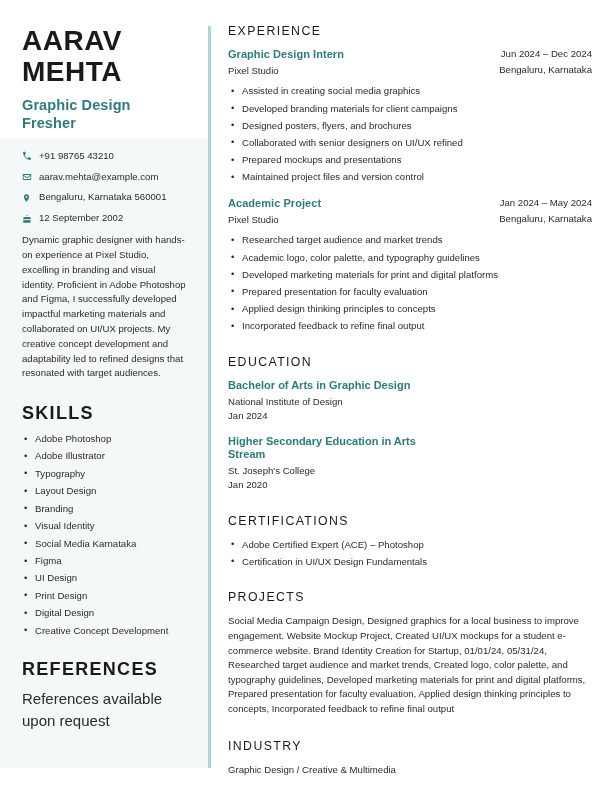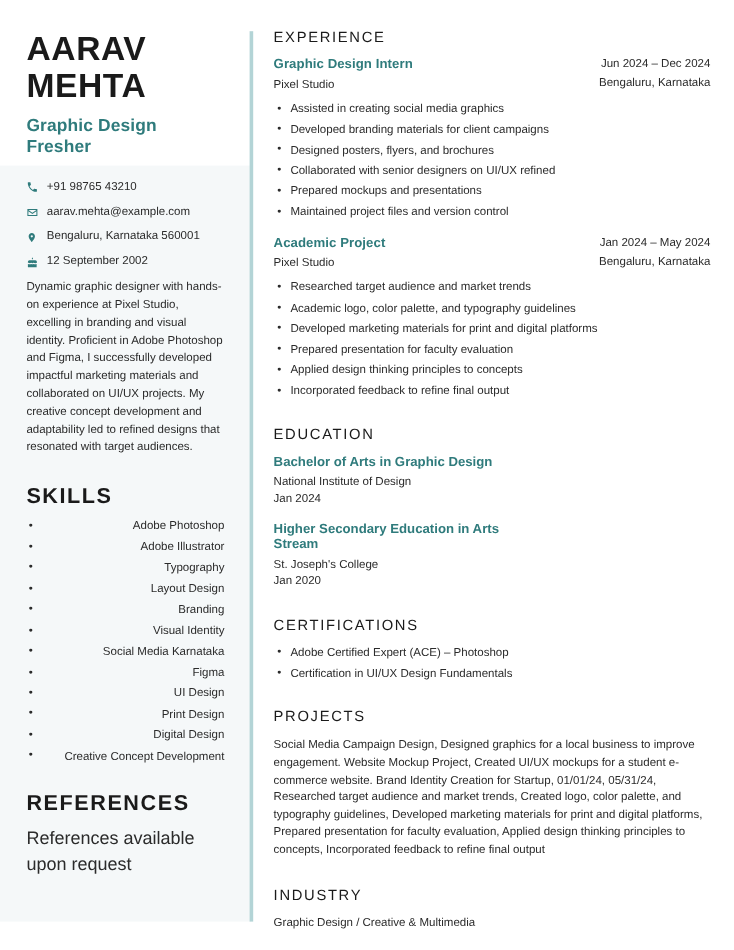--- a/index.html
+++ b/index.html
@@ -106,21 +106,20 @@
     letter-spacing: 1.3px;
     color: #1a1a1a;
     margin-top: 22px;
     margin-bottom: 8px;
   }
 
   ul.side-bullets {
     list-style: none;
     margin: 0;
     padding: 0;
-    text-align: right;
   }
   ul.side-bullets li {
     position: relative;
     font-size: 9.6px;
     line-height: 1.38;
     color: #2b2b2b;
     padding-left: 13px;
     margin-bottom: 4.2px;
   }
   ul.side-bullets li:before {

